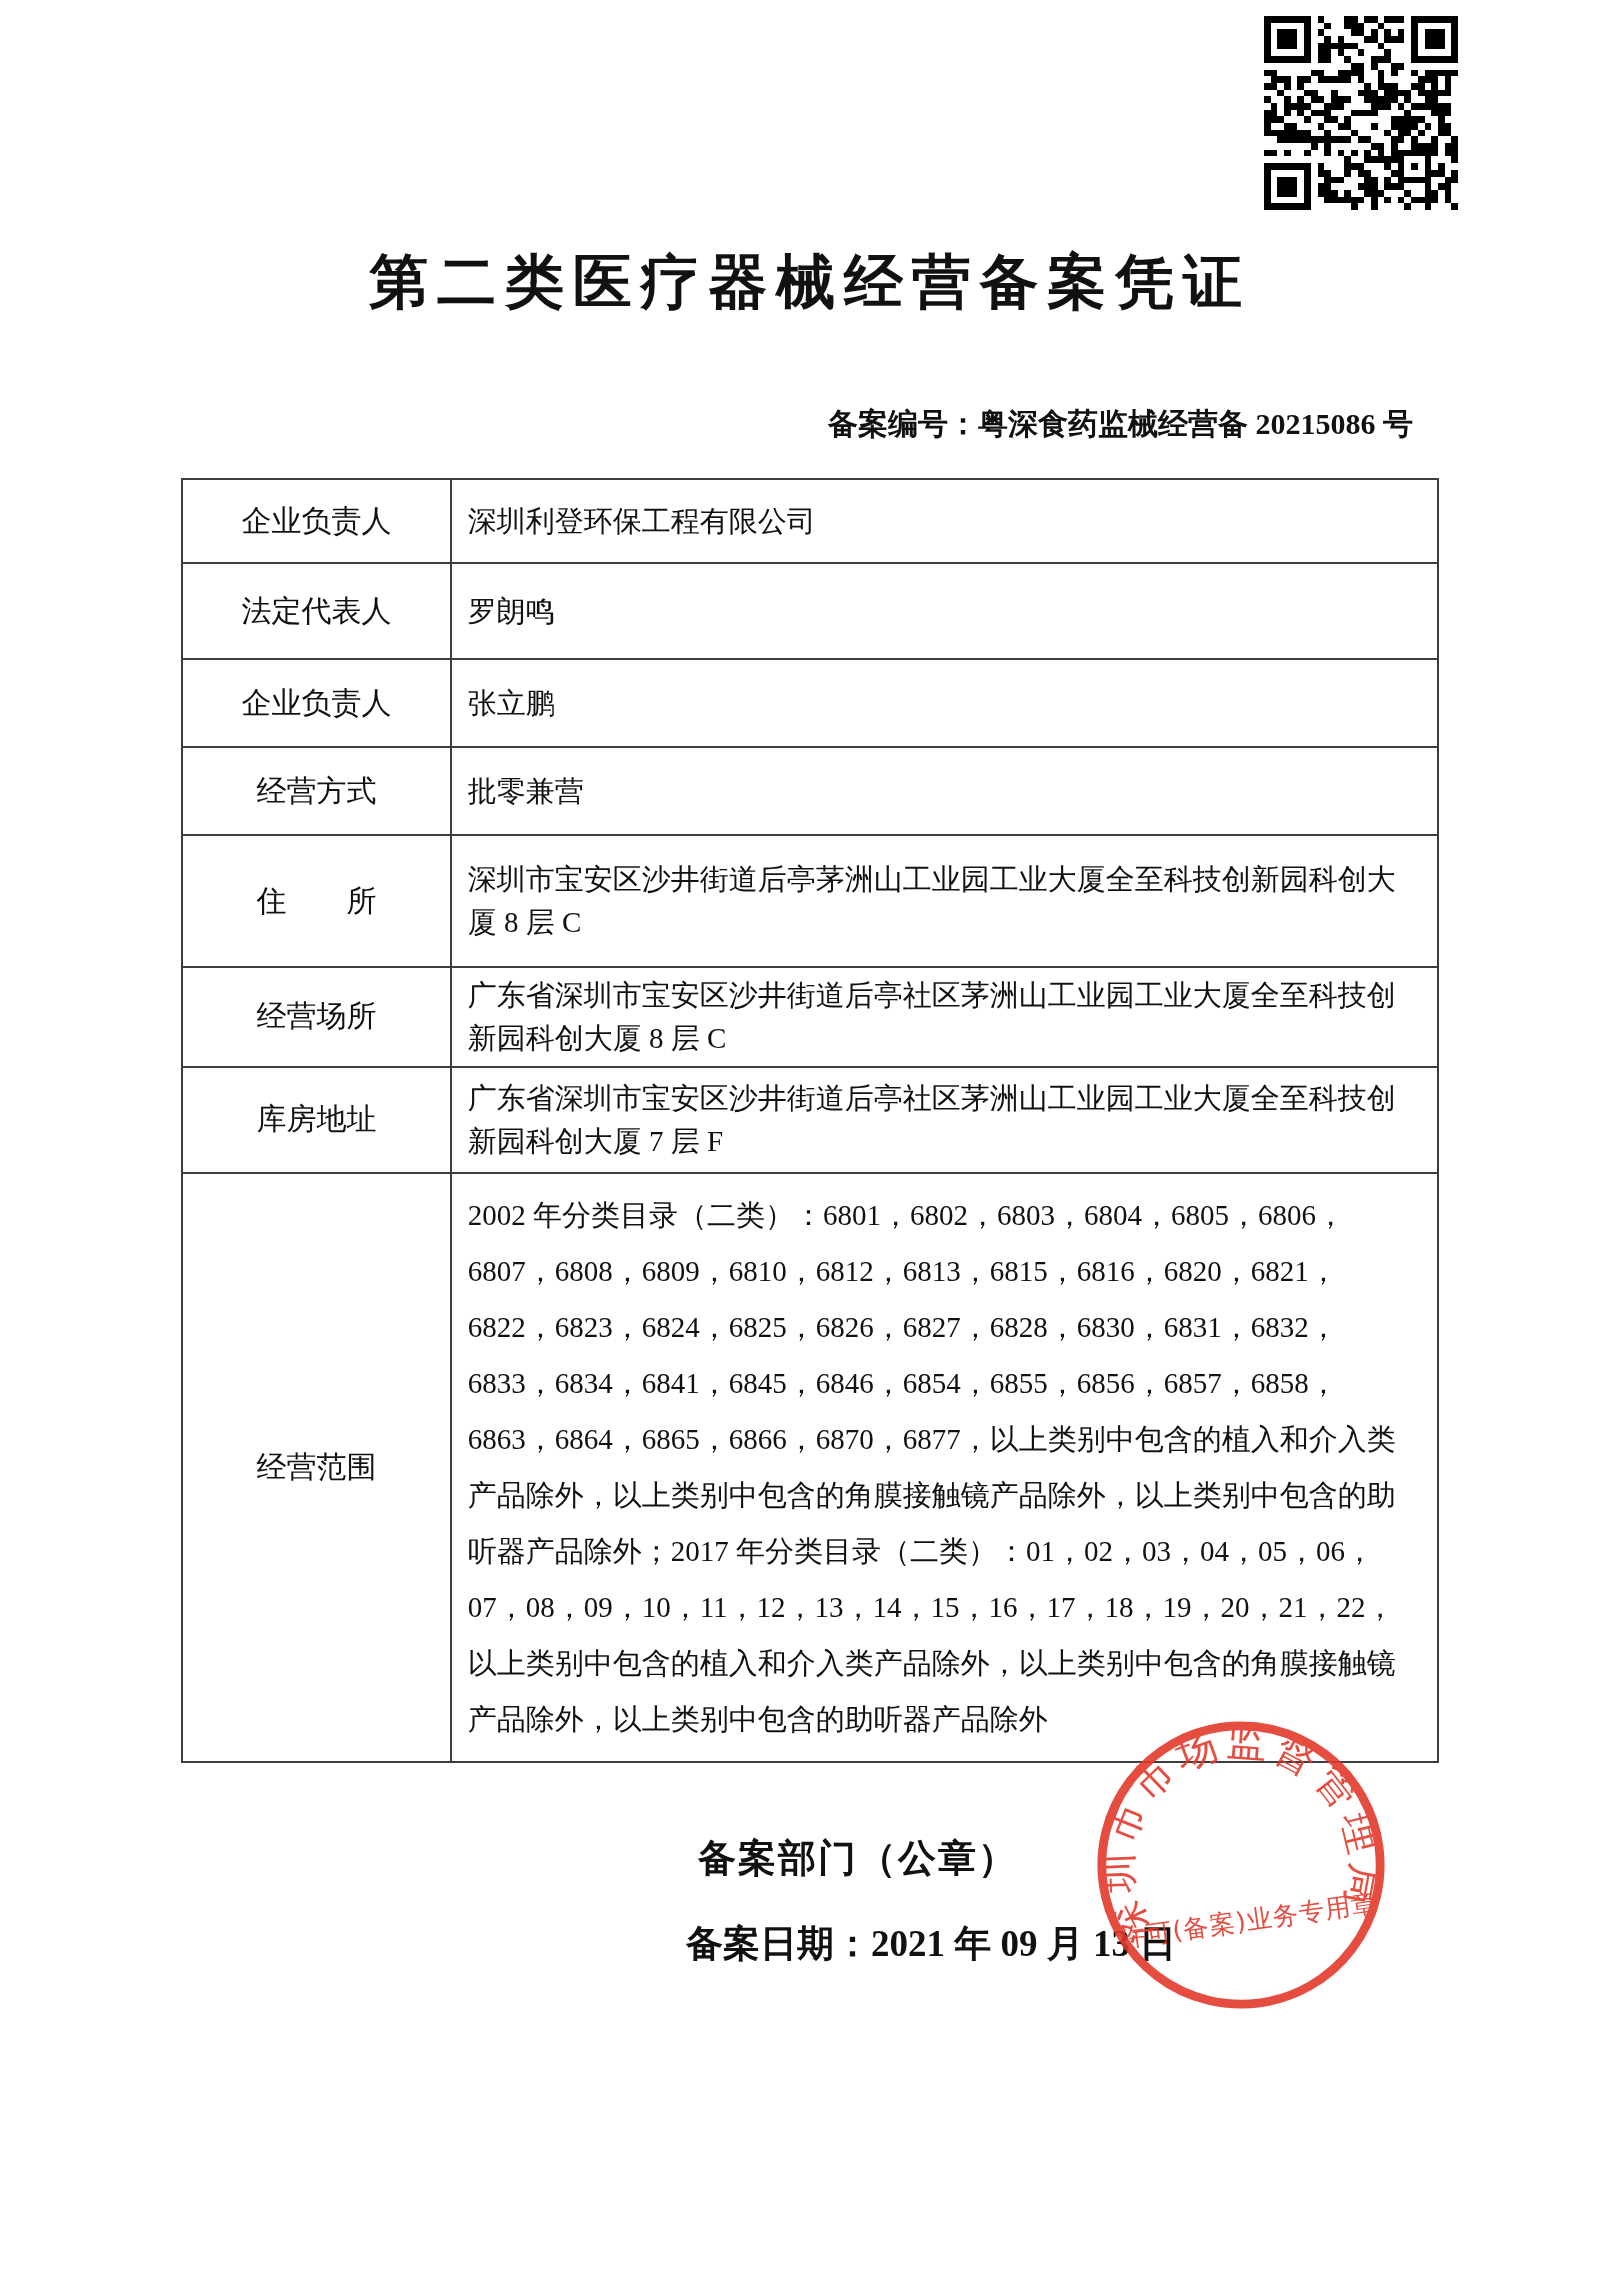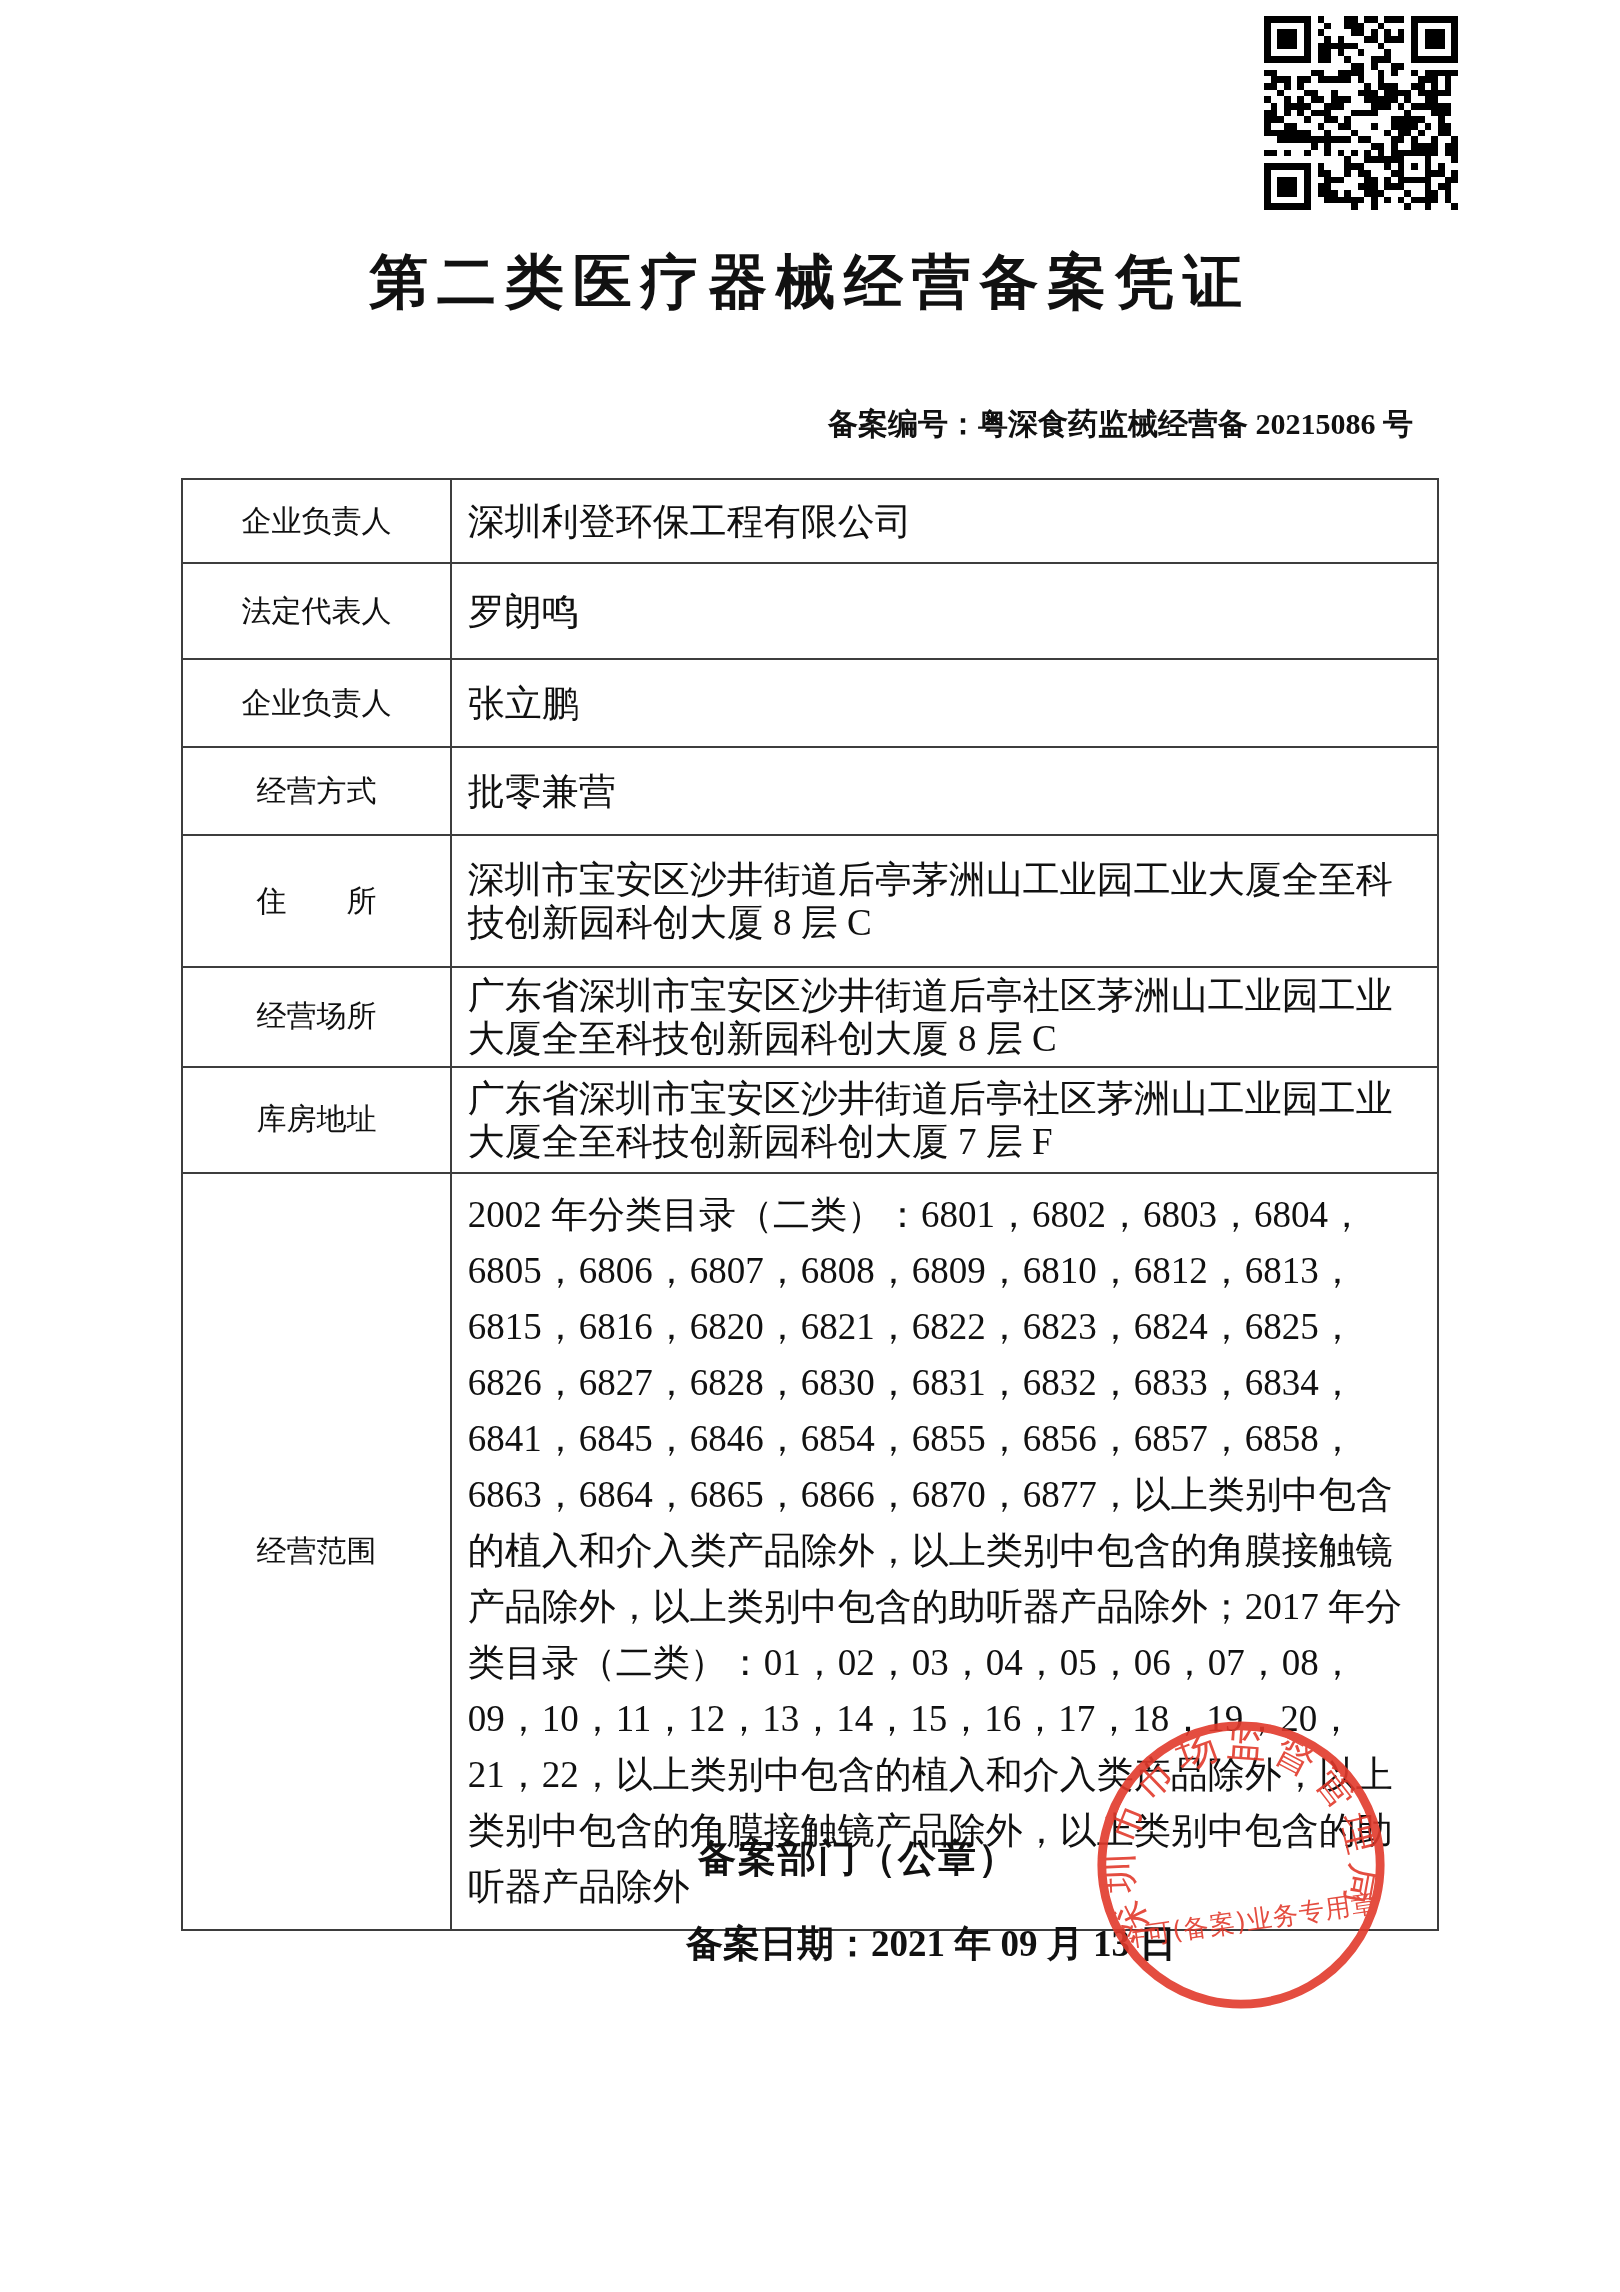--- a/index.html
+++ b/index.html
@@ -64,21 +64,21 @@
   .cert-table td {
     border: 2.5px solid #3d3d3d;
     vertical-align: middle;
   }
   .cert-table td.lbl {
     width: 265px;
     text-align: center;
     font-size: 30px;
   }
   .cert-table td.val {
-    font-size: 37px;
+    font-size: 29px;
     line-height: 43px;
     padding: 5.9px 17.6px 5.9px 15.7px;
   }
   tr.r0 { height: 84px; }
   tr.r1 { height: 96px; }
   tr.r2 { height: 88px; }
   tr.r3 { height: 88px; }
   tr.r4 { height: 132px; }
   tr.r5 { height: 80px; padding-left: 32px; }
   tr.r6 { height: 106px; }

